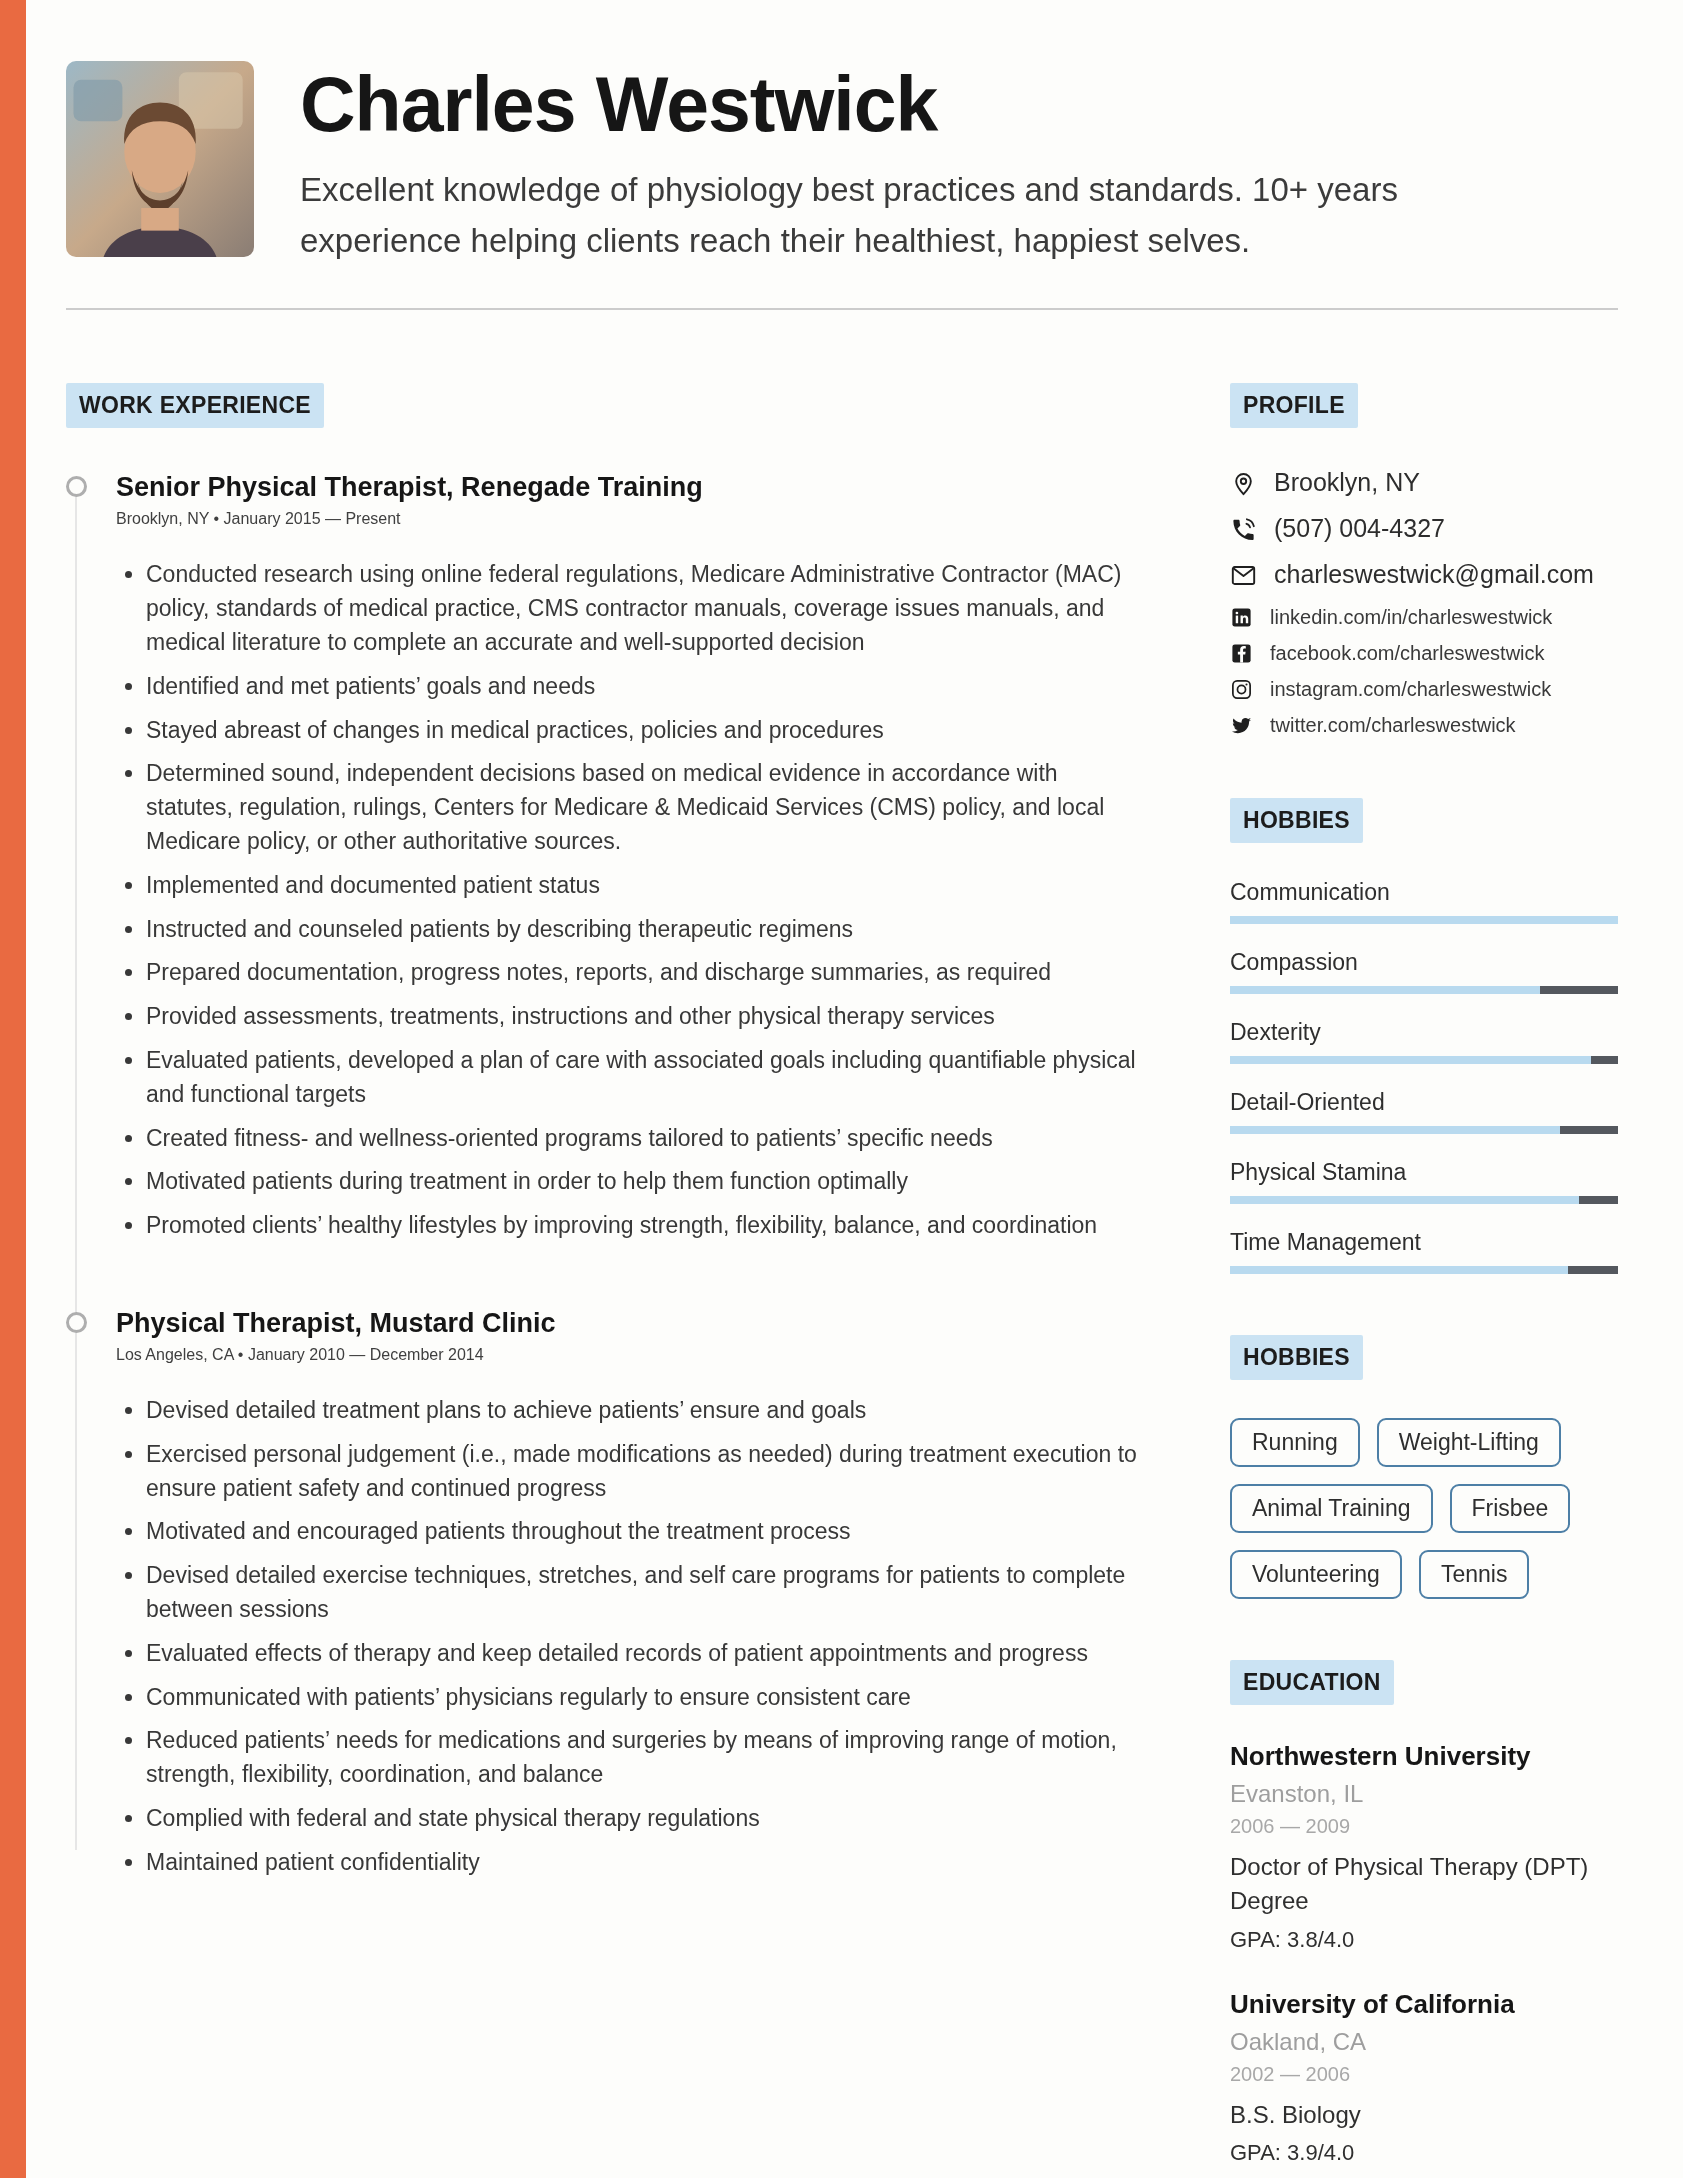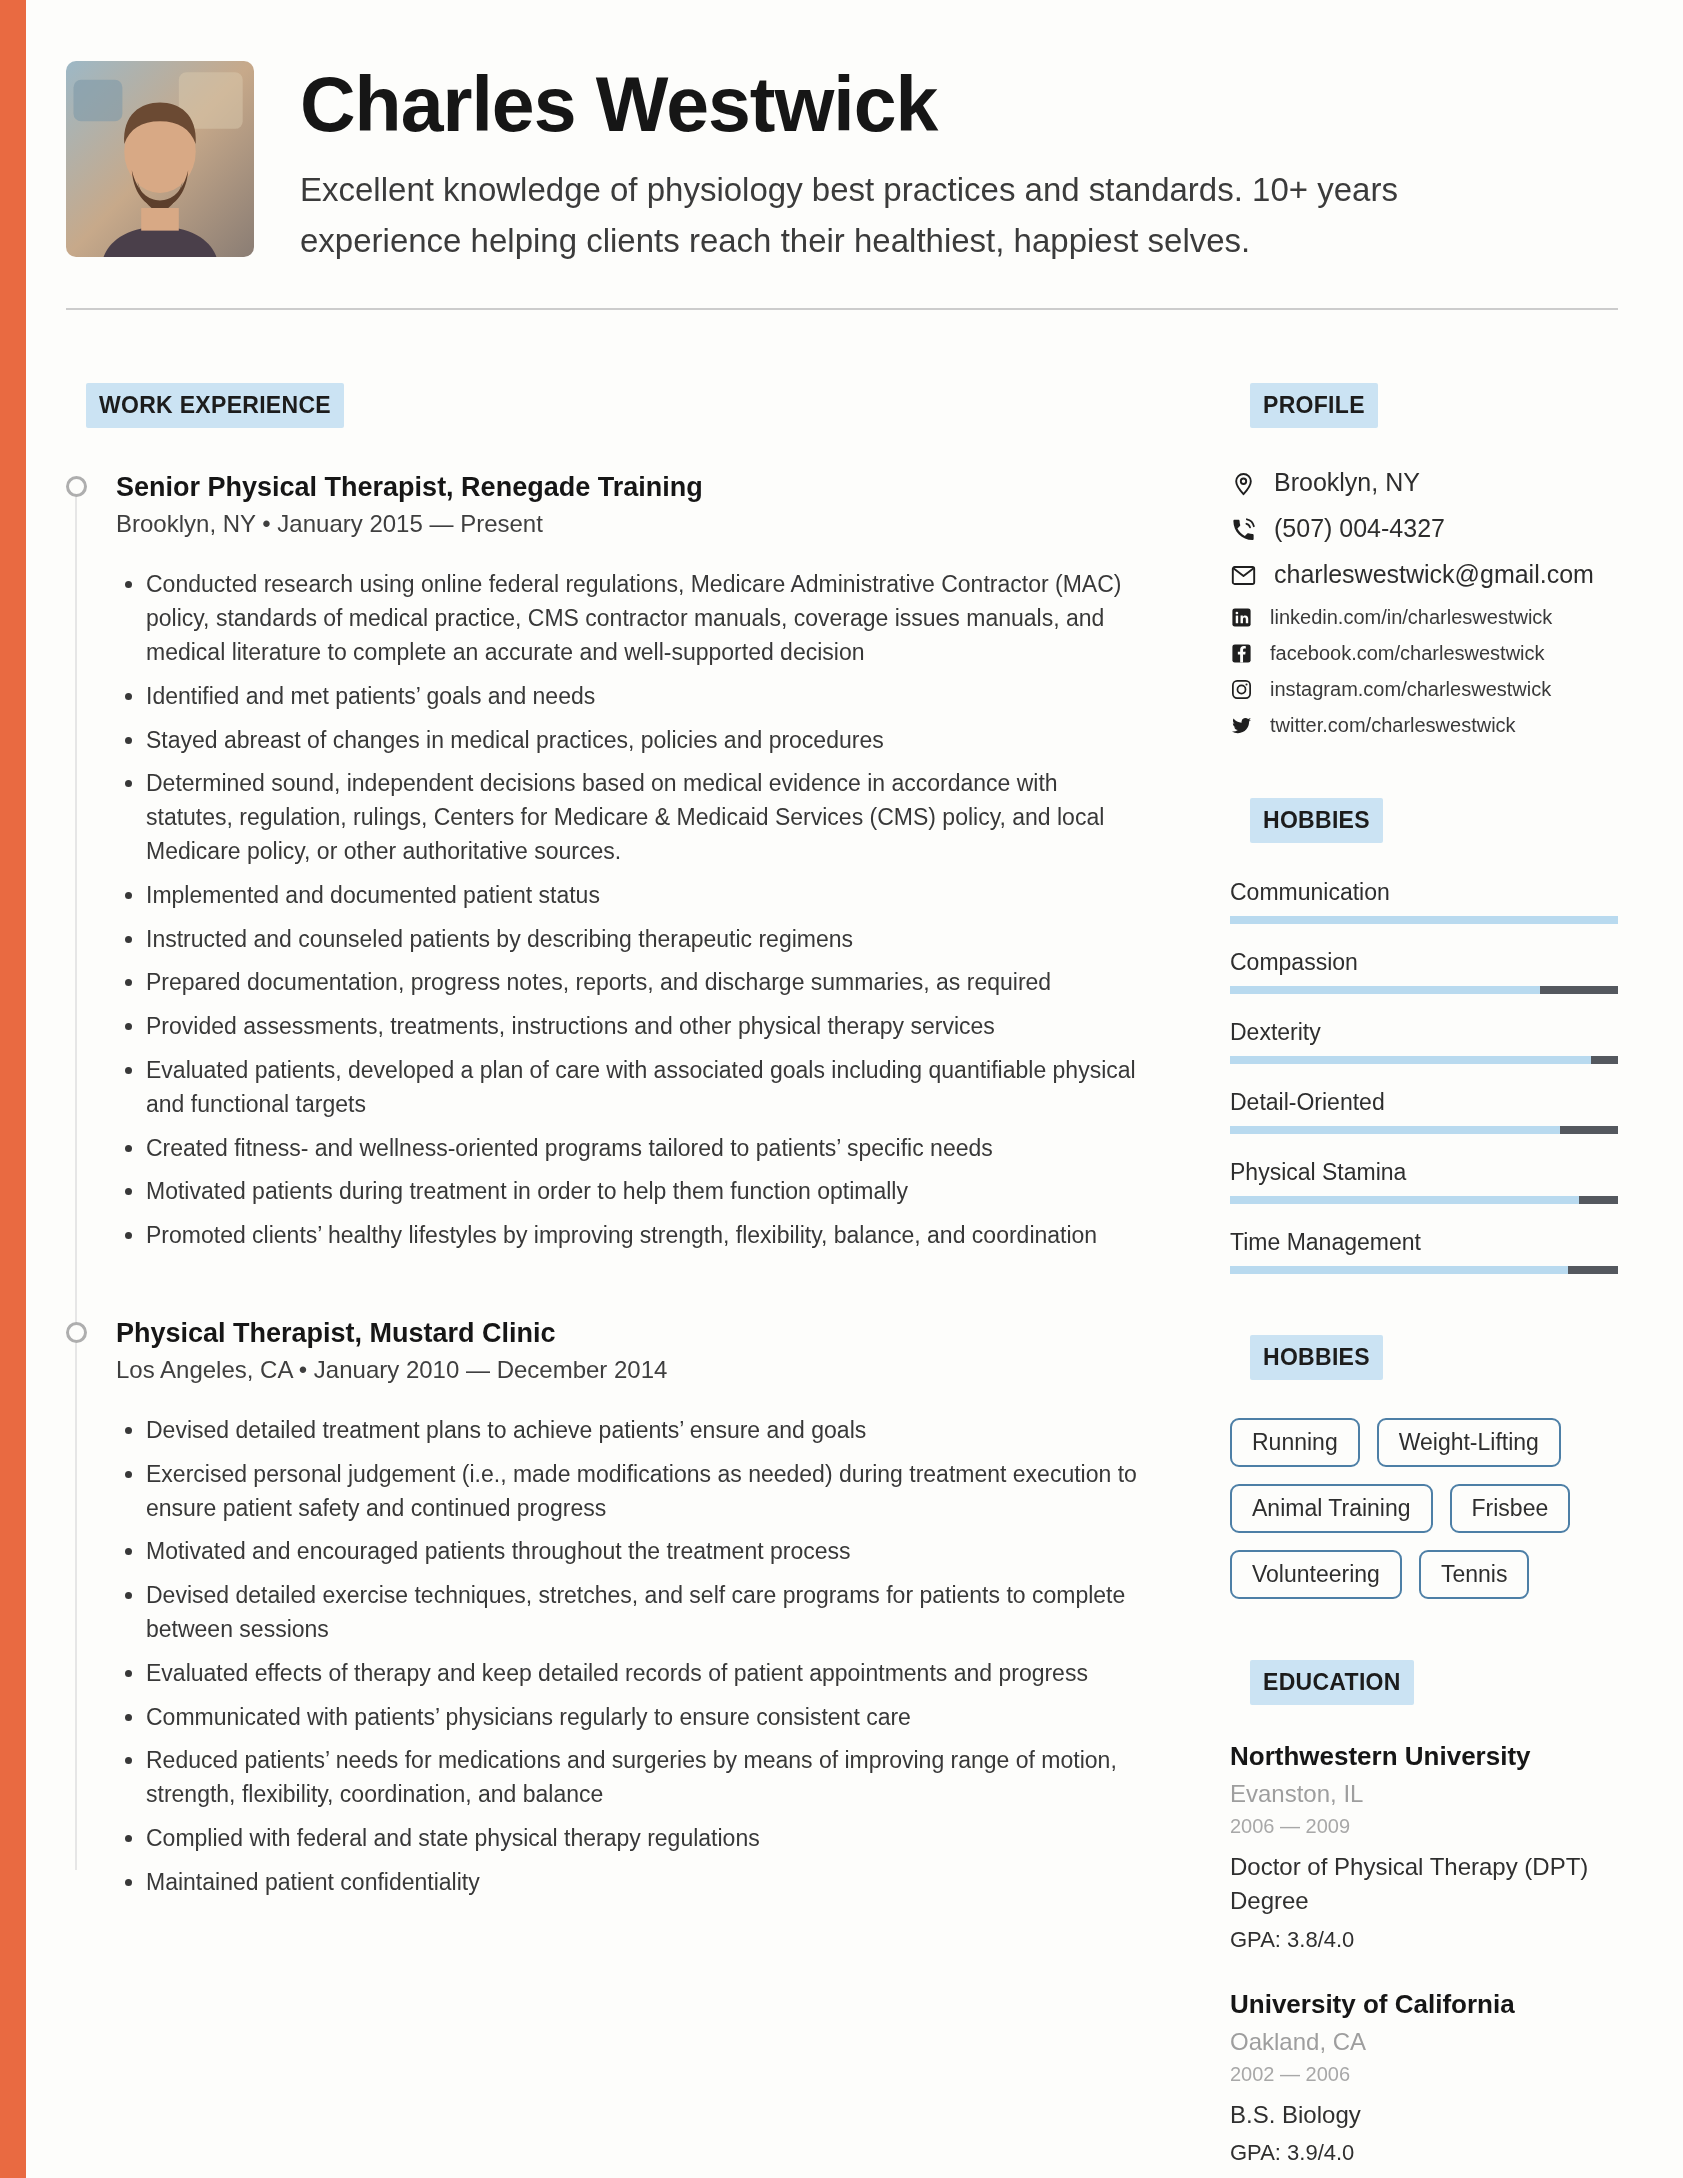--- a/index.html
+++ b/index.html
@@ -34,35 +34,35 @@
   .divider {
     border: none; border-top: 2px solid #cccccc; margin-top: 42px;
   }
   
   .main { display: flex; gap: 85px; margin-top: 73px; }
   .left-col { flex: 1 1 auto; min-width: 0; }
   .right-col { flex: 0 0 388px; width: 388px; }
   .sec-label {
     display: inline-block; background: #cbe3f3; color: #1c1c1c;
     font-size: 23px; font-weight: 700; letter-spacing: 0.3px;
-    padding: 9px 13px; border-radius: 2px; margin-left: 20px;
+    padding: 9px 13px; border-radius: 2px;
   }
   
   .jobs { position: relative; margin-top: 44px; }
   .timeline-line {
     position: absolute; left: 9px; top: 14px; bottom: 30px; width: 2px; background: #e6e6e6;
   }
   .job { position: relative; padding-left: 50px; margin-bottom: 65px; }
   .job:last-child { margin-bottom: 0; }
   .dot {
     position: absolute; left: 0; top: 4px; width: 21px; height: 21px;
     border: 3px solid #aeaeae; border-radius: 50%; background: #fdfdfb; z-index: 1;
   }
   .job-title { font-size: 27px; font-weight: 700; color: #161616; }
-  .job-meta { margin-top: 7px; font-size: 24px; color: #3f3f3f; }
+  .job-meta { margin-top: 7px; font-size: 16px; color: #3f3f3f; }
   .bullets { margin-top: 30px; padding-left: 30px; }
   .bullets li {
     font-size: 23px; line-height: 1.47; color: #383838; margin-bottom: 10px;
   }
   
   .side-sec + .side-sec { margin-top: 61px; }
   .contact-list { margin-top: 40px; }
   .contact-row { display: flex; align-items: flex-end; gap: 17px; }
   .contact-row.lg { margin-bottom: 17px; }
   .contact-row.sm { margin-bottom: 13px; }

